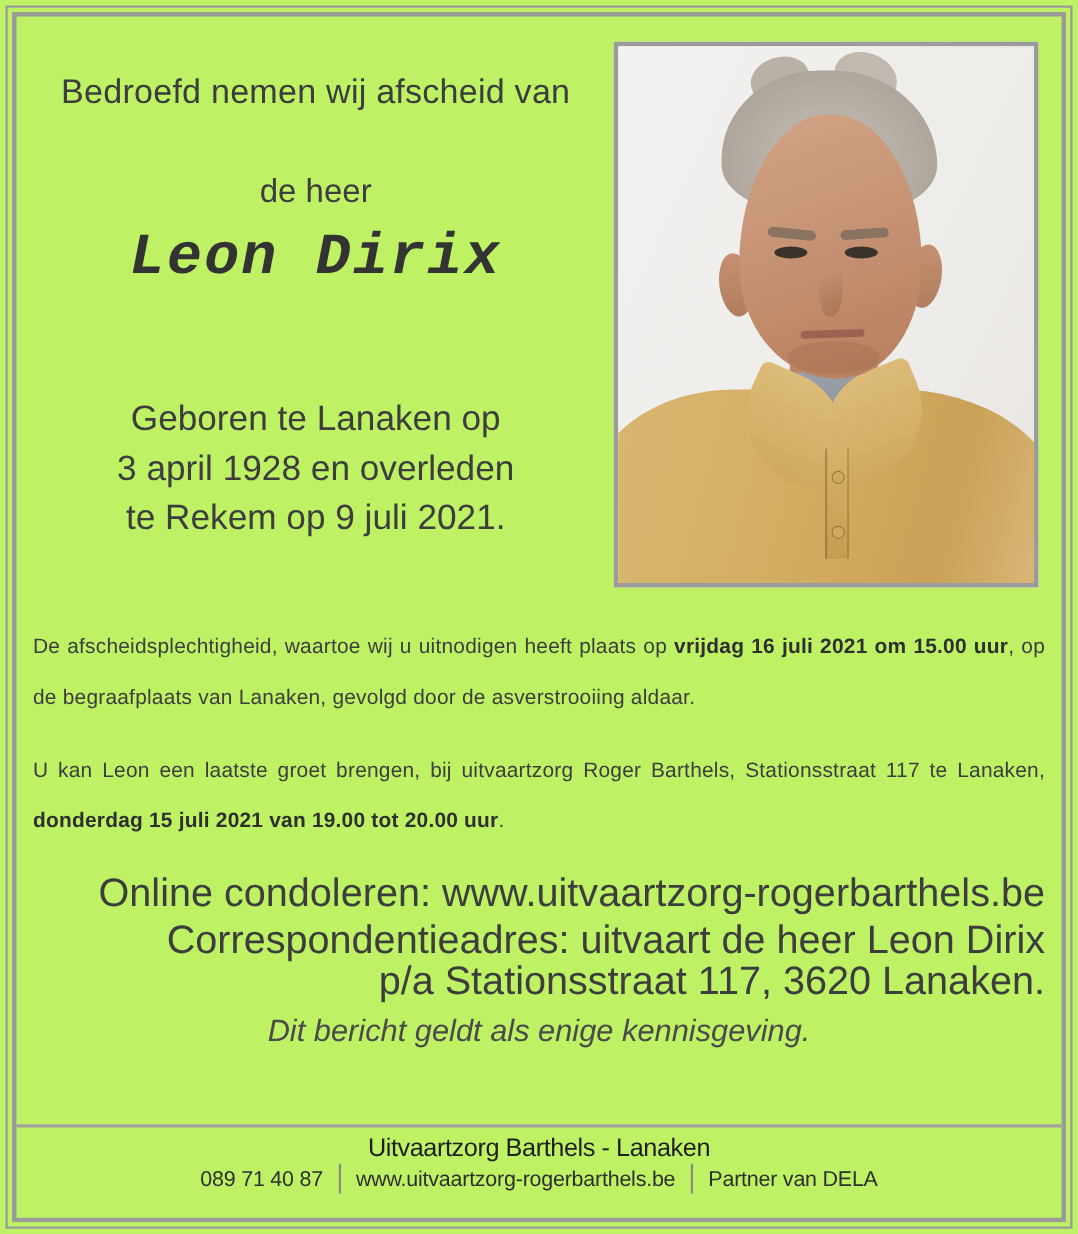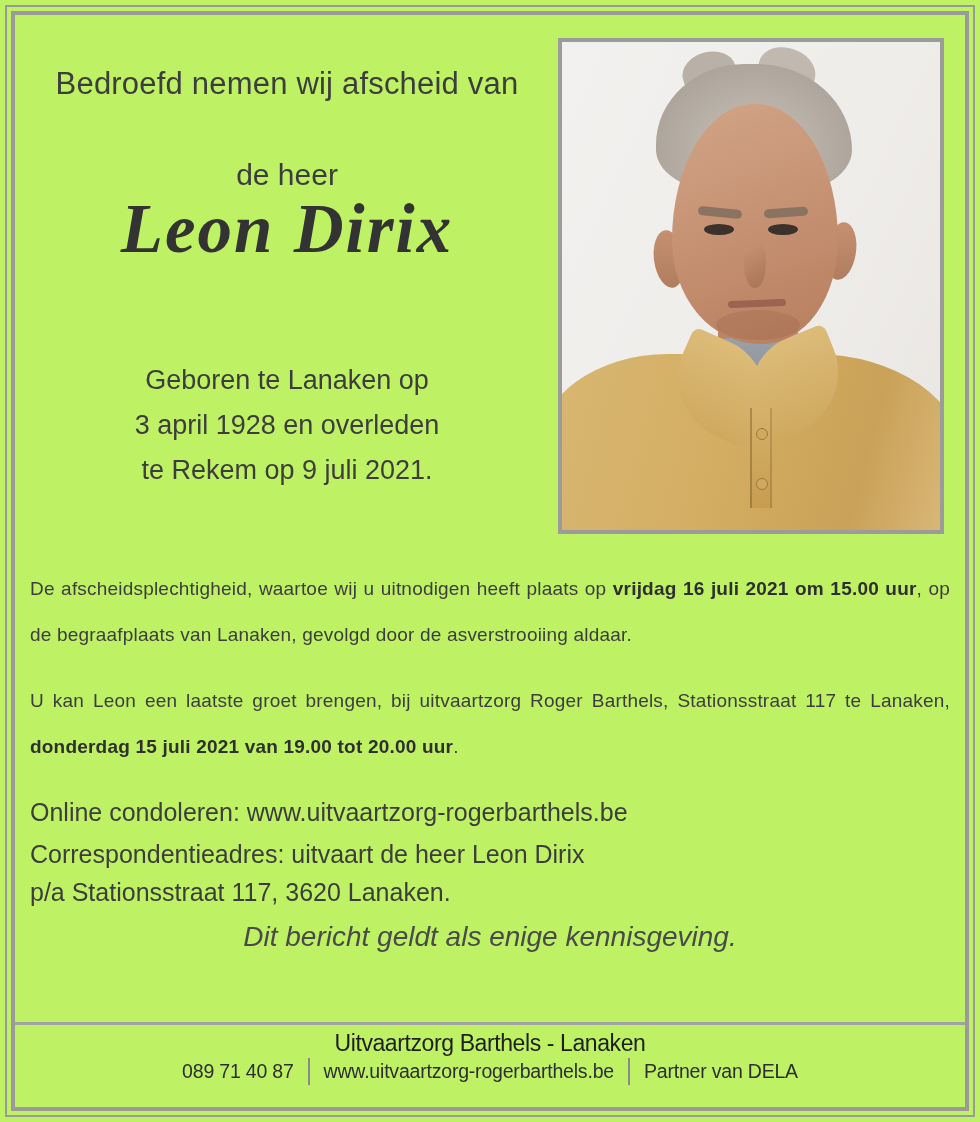--- a/index.html
+++ b/index.html
@@ -6,24 +6,24 @@
   .page{position:relative;width:980px;height:1122px;background:#bef264;overflow:hidden;
         font-family:"Liberation Sans",sans-serif;color:#3d3d3d;}
   
   .border-outer{position:absolute;left:5px;top:5px;right:5px;bottom:5px;border:2px solid #9a9a9a;pointer-events:none;}
   .border-inner{position:absolute;left:11px;top:11px;right:11px;bottom:11px;border:4px solid #9a9a9a;pointer-events:none;}
 
   
   .left-col{position:absolute;left:16px;top:0;width:542px;text-align:center;}
   .intro{position:absolute;left:0;top:66px;width:100%;font-size:31px;letter-spacing:.2px;}
   .salutation{position:absolute;left:0;top:158px;width:100%;font-size:30px;}
-  .deceased-name{position:absolute;left:0;top:190px;width:100%;
-      font-family:Liberation Serif, serif;font-style:italic;font-weight:700;
-      font-size:69px;letter-spacing:2px;color:#333333;}
-  .life{position:absolute;left:0;top:358px;width:100%;font-size:27px;line-height:45px;}
+  .deceased-name{position:absolute;left:0;top:204px;width:100%;
+      font-family:Liberation Mono, monospace;font-style:italic;font-weight:700;
+      font-size:53px;letter-spacing:2px;color:#333333;}
+  .life{position:absolute;left:0;top:358px;width:100%;font-size:32px;line-height:45px;}
 
   
   .photo-frame{position:absolute;left:558px;top:38px;width:378px;height:488px;
       border:4px solid #9b9b9b;background:#f1efec;overflow:hidden;}
   .photo-frame *{position:absolute;}
   .ph-bg{left:0;top:0;width:100%;height:100%;
       background:linear-gradient(115deg,#f3f1ef 0%,#efedea 55%,#e9e6e2 100%);}
   .ph-hair{left:94px;top:22px;width:196px;height:132px;
       background:radial-gradient(ellipse at 50% 65%,#c9c2b9 0%,#b2aaa0 60%,#a39a90 100%);
       border-radius:52% 56% 46% 50% / 70% 75% 40% 40%;}
@@ -57,21 +57,21 @@
       clip-path:polygon(6% 0,94% 0,52% 100%);}
   .ph-placket{left:188px;top:366px;width:18px;height:100px;background:linear-gradient(#d6b26a,#c79c51);
       border-left:2px solid rgba(120,90,40,.45);border-right:2px solid rgba(120,90,40,.3);}
   .ph-button{left:194px;width:10px;height:10px;background:#cfa95f;border:1px solid #9a7a3e;border-radius:50%;}
   .ph-button1{top:386px;} .ph-button2{top:436px;}
 
   
   .main{position:absolute;left:30px;top:566px;width:920px;}
   .para{margin:0 0 20px 0;font-size:19px;line-height:46px;text-align:justify;letter-spacing:.2px;}
   .para b{font-weight:700;color:#2f2f2f;}
-  .center-line{text-align:left;font-size:25px;}
+  .center-line{text-align:right;font-size:36px;}
   .online{margin-top:6px;line-height:44px;}
   .corr1{line-height:40px;}
   .corr2{line-height:36px;}
   .notice{text-align:center;font-style:italic;font-size:28px;color:#4a4a4a;margin-top:11px;
       font-family:"Liberation Sans",sans-serif;}
 
   
   .divider{position:absolute;left:15px;right:15px;top:1022px;height:3px;background:#a2a2a2;}
   .footer{position:absolute;left:15px;right:15px;top:1030px;text-align:center;}
   .company{font-size:23px;font-weight:400;letter-spacing:-.4px;color:#1e1e1e;

